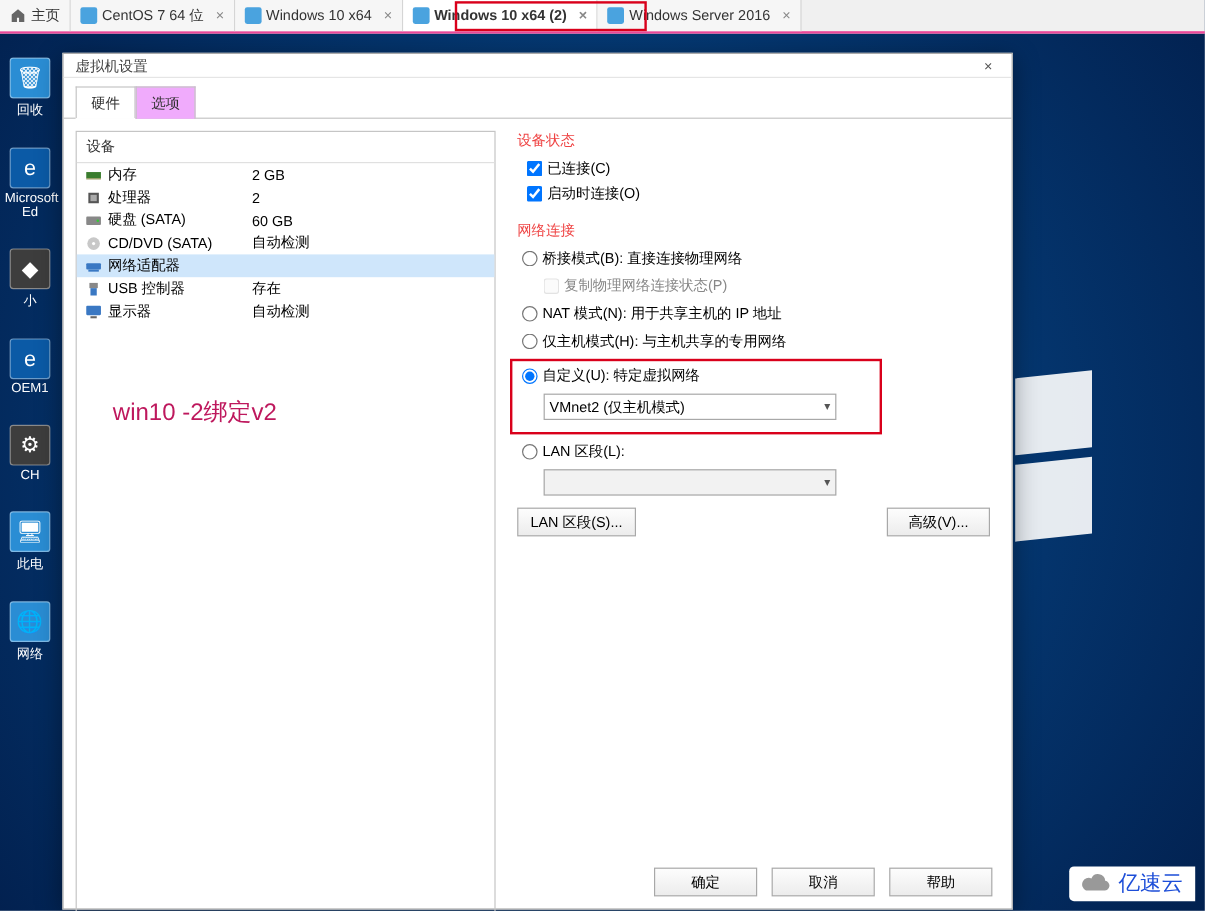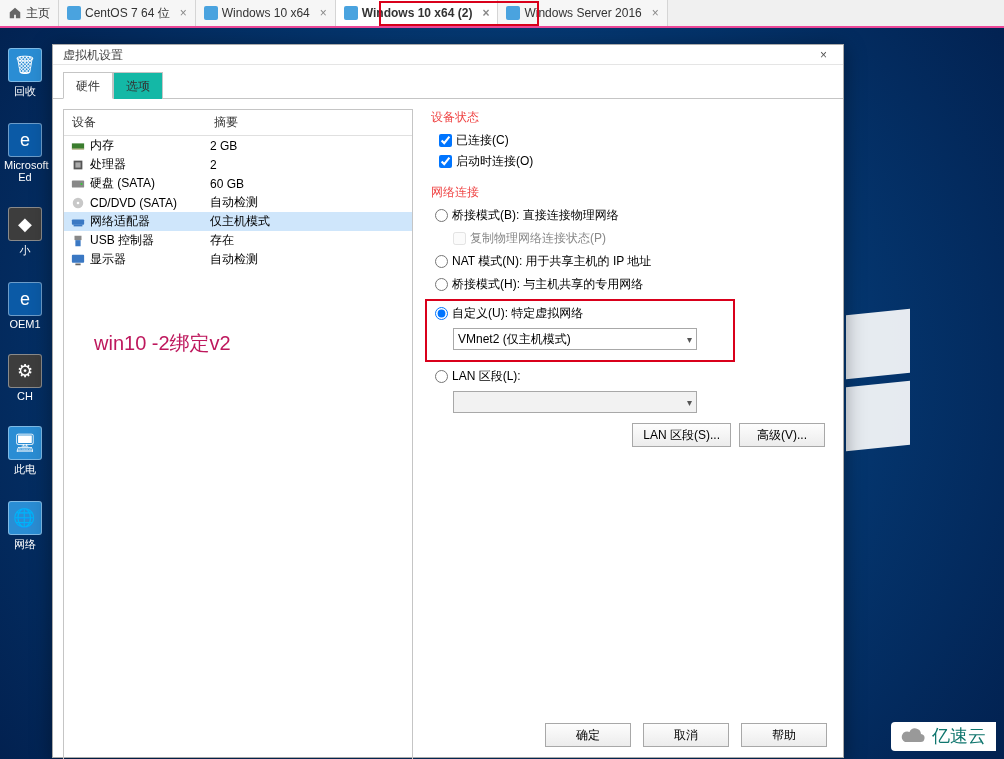--- a/index.html
+++ b/index.html
@@ -10,21 +10,21 @@
 }
 .win-logo {
   position: absolute; right: 90px; top: 320px; width: 140px; height: 140px; opacity: 0.9;
 }
 .win-logo .sq { position: absolute; background: #fff; }
 .win-logo .a { width:64px; height:64px; left:0; top:0; transform: skewY(-6deg); }
 .win-logo .b { width:64px; height:64px; left:72px; top:-8px; transform: skewY(-6deg); }
 .win-logo .c { width:64px; height:64px; left:0; top:72px; transform: skewY(-6deg); }
 .win-logo .d { width:64px; height:64px; left:72px; top:64px; transform: skewY(-6deg); }
 
-.watermark { position: absolute; right: 8px; bottom: 8px; font-size: 18px; color: #0f766e; background: #fff; padding: 2px 10px; border-radius: 4px 0 0 4px; }
+.watermark { position: absolute; right: 8px; bottom: 8px; font-size: 18px; color: #1d4ed8; background: #fff; padding: 2px 10px; border-radius: 4px 0 0 4px; }
 .watermark .cloud { display:inline-block; vertical-align:middle; }
 
 .desk-icons { position: absolute; left: 4px; top: 48px; width: 42px; color:#fff; font-size:11px; text-align:center; }
 .desk-icons .di { margin-bottom: 24px; }
 .desk-icons .di .glyph { width:34px; height:34px; margin:0 auto 2px; background:#2a8dd4; border:1px solid rgba(255,255,255,.4); border-radius:3px; display:flex; align-items:center; justify-content:center; color:#fff; font-size:18px; }
 .desk-icons .di .glyph.dark { background:#3d3d3d; }
 .desk-icons .di .glyph.edge { background:#0b5aa6; }
 
 .tabbar {
   position: absolute; top: 0; left: 0; width: 1004px; height: 28px;
@@ -41,21 +41,21 @@
 .tab-hi { position:absolute; top:1px; left:379px; width:160px; height:25px; border:2px solid #d9001b; pointer-events:none; }
 
 .dialog {
   position: absolute; left: 52px; top: 44px; width: 792px; height: 714px;
   background: #fff; border: 1px solid #aaa; box-shadow: 0 4px 20px rgba(0,0,0,.4);
 }
 .dialog .titlebar { height: 20px; line-height: 30px; padding: 0 10px; color:#444; border-bottom: 1px solid #e5e5e5; display:flex; justify-content:space-between; align-items:center; }
 .dialog .closex { font-family: Arial; color:#555; padding:0 6px; }
 
 .dlgtabs { height: 28px; border-bottom: 1px solid #c5c5c5; display:flex; padding-left:10px; gap:0; margin-top:6px; }
-.dlgtabs .t { padding: 5px 12px; border:1px solid #c5c5c5; border-bottom:none; background:#14b8a6; color:#333; font-size:12px; position:relative; top:1px; }
+.dlgtabs .t { padding: 5px 12px; border:1px solid #c5c5c5; border-bottom:none; background:#f0abfc; color:#333; font-size:12px; position:relative; top:1px; }
 .dlgtabs .t.active { background:#fff; border-bottom:1px solid #fff; }
 
 .body { display:flex; height: calc(100% - 114px); }
 
 .leftpane { width: 370px; padding: 10px; }
 .devlist { border:1px solid #c5c5c5; height: 688px; position:relative; }
 .devlist .hdr { display:flex; border-bottom:1px solid #e0e0e0; }
 .devlist .hdr .c1 { width: 142px; padding:4px 8px; font-size:12px; color:#333; }
 .devlist .hdr .c2 { flex:1; padding:4px 8px; font-size:12px; color:#333; }
 .devlist .rows { }
@@ -75,21 +75,21 @@
 .checkrow input { width:13px; height:13px; }
 .section { margin-bottom:14px; }
 
 .radio-row { display:flex; align-items:center; gap:4px; margin-left:4px; margin-bottom:6px; }
 .sub { margin-left:22px; margin-bottom:6px; display:flex; align-items:center; gap:4px; color:#888; }
 .sub.disabled input { opacity:.6; }
 .select { width:244px; height:22px; border:1px solid #a8a8a8; background:#fff; font-size:12px; padding:0 4px; display:flex; align-items:center; justify-content:space-between; margin-left:22px; }
 .select .chev { font-size:10px; color:#555; }
 .select.disabled { background:#f2f2f2; color:#999; }
 .hlbox { border:2px solid #d9001b; padding:4px 4px 10px 4px; margin:2px 0 6px -6px; width: 310px; }
-.btnrow-right { display:flex; justify-content:flex-end; gap:8px; margin-top:10px; }
+.btnrow-right { display:flex; justify-content:space-between; gap:18px; margin-top:10px; }
 
 .dlg-footer { position:absolute; bottom:10px; right:16px; display:flex; gap:12px; }
 .dlg-footer .btn { min-width:86px; }
 
 svg.icon { width:14px; height:14px; }
 </style>
 </head>
 <body>
 
 <div class="desktop">
@@ -183,21 +183,20 @@
     <div class="t active">硬件</div>
     <div class="t">选项</div>
   </div>
 
   <div class="body">
 
     <div class="leftpane">
       <div class="devlist">
         <div class="hdr">
           <div class="c1">设备</div>
-          <div class="c2">摘要</div>
         </div>
         <div class="rows">
           <div class="row">
             <span class="ic">
                 <svg class="icon" viewBox="0 0 16 16">
                   <rect x="1" y="5" width="14" height="6" fill="#3a7d2e"></rect>
                   <rect x="1" y="11" width="14" height="1" fill="#884"></rect>
                 </svg>
               </span>
             <span class="c1">内存</span>
@@ -234,21 +233,20 @@
             <span class="c2">自动检测</span>
           </div>
           <div class="row selected">
             <span class="ic">
                 <svg class="icon" viewBox="0 0 16 16">
                   <rect x="1" y="5" width="14" height="6" rx="1" fill="#3a78c3"></rect>
                   <rect x="3" y="11" width="10" height="2" fill="#3a78c3"></rect>
                 </svg>
               </span>
             <span class="c1">网络适配器</span>
-            <span class="c2">仅主机模式</span>
           </div>
           <div class="row">
             <span class="ic">
                 <svg class="icon" viewBox="0 0 16 16">
                   <rect x="4" y="2" width="8" height="5" fill="#888"></rect>
                   <rect x="5" y="7" width="6" height="7" fill="#3a78c3"></rect>
                 </svg>
               </span>
             <span class="c1">USB 控制器</span>
             <span class="c2">存在</span>
@@ -297,21 +295,21 @@
           <span>复制物理网络连接状态(P)</span>
         </label>
 
         <label class="radio-row">
           <input type="radio" name="net" style="">
           <span>NAT 模式(N): 用于共享主机的 IP 地址</span>
         </label>
 
         <label class="radio-row">
           <input type="radio" name="net" style="">
-          <span>桥接模式(H): 与主机共享的专用网络</span>
+          <span>仅主机模式(H): 与主机共享的专用网络</span>
         </label>
 
         <div class="hlbox">
           <label class="radio-row">
             <input type="radio" name="net" checked="" style="">
             <span>自定义(U): 特定虚拟网络</span>
           </label>
           <div class="select">
             <span>VMnet2 (仅主机模式)</span>
             <span class="chev">▾</span>

